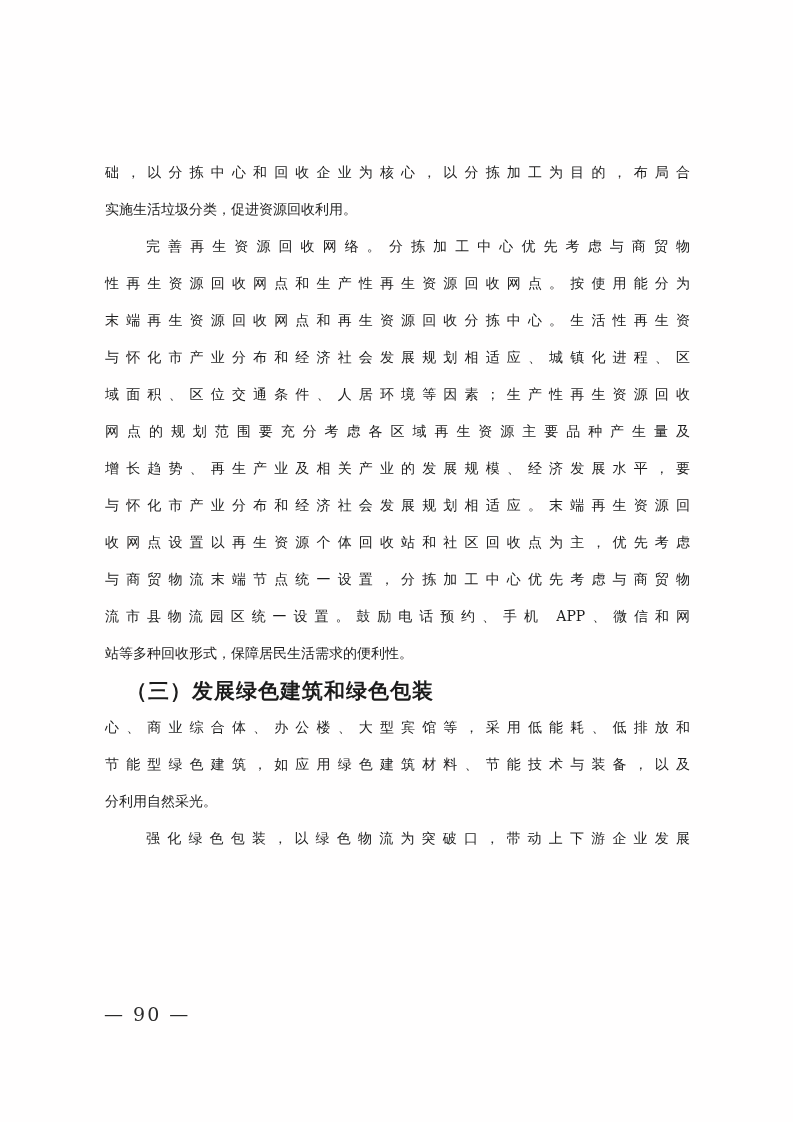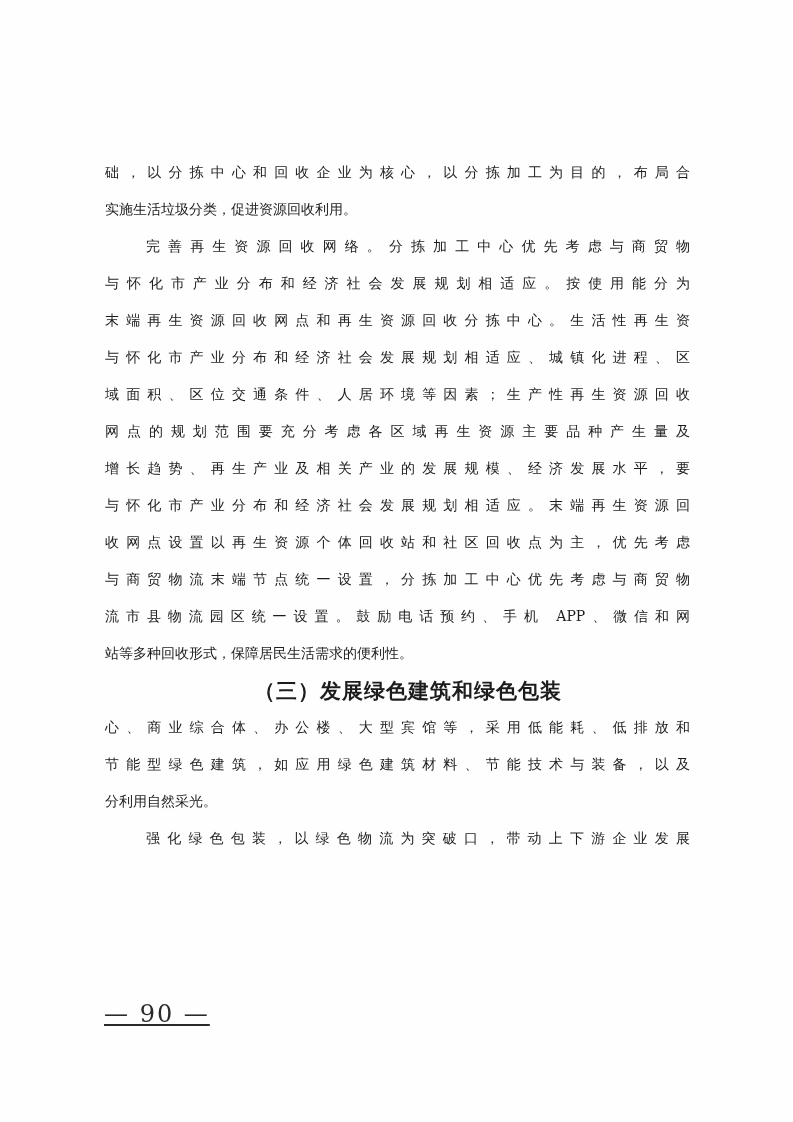--- a/index.html
+++ b/index.html
@@ -42,45 +42,43 @@
   .line.indent {
     text-indent: 41px;
   }
   .line.indent-sm {
     text-indent: 21px;
   }
   .heading .line {
     font-weight: bold;
     font-size: 21px;
     letter-spacing: 1px;
-    text-align: center;
   }
   .page-number {
     position: absolute;
     left: 104px;
     top: 1000px;
-    font-size: 24px;
+    font-size: 19px;
     line-height: 28px;
     letter-spacing: 2px;
     color: #2a2a2a;
-    text-decoration: underline;
   }
 </style>
 </head>
 <body>
 
 <div class="page">
   <div class="text-block" id="text-block">
       <div class="paragraph">
         <div class="line justify">础，以分拣中心和回收企业为核心，以分拣加工为目的，布局合</div>
         <div class="line">实施生活垃圾分类，促进资源回收利用。</div>
       </div>
       <div class="paragraph">
         <div class="line justify indent">完善再生资源回收网络。分拣加工中心优先考虑与商贸物</div>
-        <div class="line justify">与怀化市产业分布和经济社会发展规划相适应。按使用能分为</div>
+        <div class="line justify">性再生资源回收网点和生产性再生资源回收网点。按使用能分为</div>
         <div class="line justify">末端再生资源回收网点和再生资源回收分拣中心。生活性再生资</div>
         <div class="line justify">与怀化市产业分布和经济社会发展规划相适应、城镇化进程、区</div>
         <div class="line justify">域面积、区位交通条件、人居环境等因素；生产性再生资源回收</div>
         <div class="line justify">网点的规划范围要充分考虑各区域再生资源主要品种产生量及</div>
         <div class="line justify">增长趋势、再生产业及相关产业的发展规模、经济发展水平，要</div>
         <div class="line justify">与怀化市产业分布和经济社会发展规划相适应。末端再生资源回</div>
         <div class="line justify">收网点设置以再生资源个体回收站和社区回收点为主，优先考虑</div>
         <div class="line justify">与商贸物流末端节点统一设置，分拣加工中心优先考虑与商贸物</div>
         <div class="line justify">流市县物流园区统一设置。鼓励电话预约、手机 APP、微信和网</div>
         <div class="line">站等多种回收形式，保障居民生活需求的便利性。</div>

